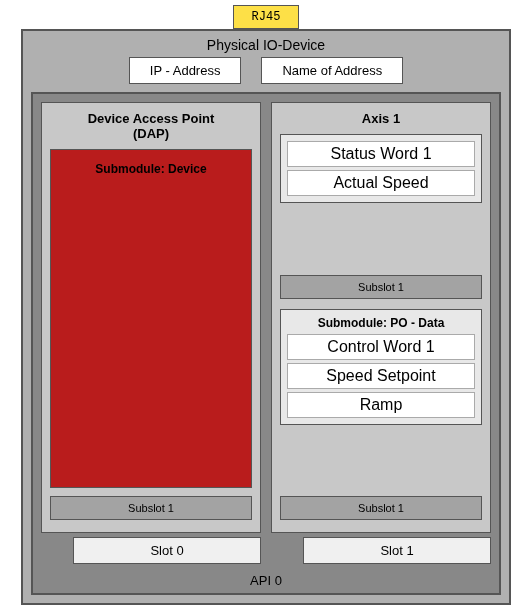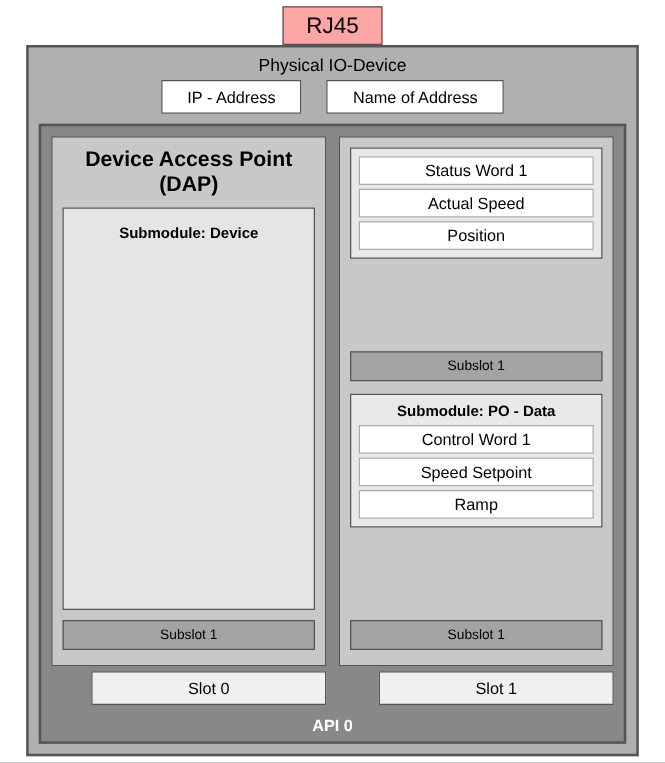--- a/index.html
+++ b/index.html
@@ -24,23 +24,24 @@
     
     .rj45-container {
       display: flex;
       justify-content: center;
       margin-bottom: 0px;
       position: relative;
       z-index: 10;
     }
     .rj45-box {
       border: 1.5px solid #555;
-      background: #fca5a5;
+      background: #fde047;
       padding: 4px 18px;
-      font-size: 18px;
+      font-size: 12px;
+      font-family: Liberation Mono, monospace;
     }
     
     .physical-device {
       width: 490px;
       border: 2px solid #555;
       background: #b0b0b0;
       position: relative;
       flex: 1;
       display: flex;
       flex-direction: column;
@@ -90,21 +91,21 @@
       flex: 1;
       background: #c8c8c8;
       border: 1.5px solid #555;
       display: flex;
       flex-direction: column;
       padding: 8px;
       position: relative;
     }
     .slot-panel-title {
       text-align: center;
-      font-size: 17px;
+      font-size: 13px;
       font-weight: bold;
       margin-bottom: 8px;
     }
     
     .submodule {
       background: #e8e8e8;
       border: 1.5px solid #555;
       margin-bottom: 8px;
       padding: 6px;
     }
@@ -112,21 +113,21 @@
       font-weight: bold;
       font-size: 12px;
       text-align: center;
       margin-bottom: 4px;
     }
     .submodule-item {
       background: #fff;
       border: 1px solid #aaa;
       text-align: center;
       padding: 3px 0;
-      font-size: 13px;
+      font-size: 16px;
       margin-bottom: 3px;
     }
     .submodule-item:last-child {
       margin-bottom: 0;
     }
     
     .subslot {
       background: #a3a3a3;
       border: 1.5px solid #555;
       text-align: center;
@@ -148,26 +149,26 @@
       text-align: center;
       padding: 5px 0;
       font-size: 13px;
       margin-left: 32px;
     }
     
     .api-label {
       text-align: center;
       font-size: 13px;
       padding: 5px 0;
-      color: #ffffff;
-      font-weight: bold;
+      color: #000000;
+      font-weight: normal;
     }
     
     .submodule-device {
-      background: #e5e5e5;
+      background: #b91c1c;
       border: 1.5px solid #555;
       margin-bottom: 8px;
       padding: 12px 6px 40px 6px;
       flex: 1;
     }
     .left-slot {
       display: flex;
       flex-direction: column;
     }
     .right-slot {
@@ -198,25 +199,25 @@
 
         <div class="slot-panel left-slot">
           <div class="slot-panel-title">Device Access Point<br>(DAP)</div>
           <div class="submodule-device">
             <div class="submodule-title">Submodule: Device</div>
           </div>
           <div class="subslot">Subslot 1</div>
         </div>
 
         <div class="slot-panel right-slot">
+          <div class="slot-panel-title">Axis 1</div>
 
           <div class="submodule">
             <div class="submodule-item">Status Word 1</div>
             <div class="submodule-item">Actual Speed</div>
-            <div class="submodule-item">Position</div>
           </div>
           <div class="subslot">Subslot 1</div>
 
           <div class="submodule" style="margin-top:6px;">
             <div class="submodule-title">Submodule: PO - Data</div>
             <div class="submodule-item">Control Word 1</div>
             <div class="submodule-item">Speed Setpoint</div>
             <div class="submodule-item">Ramp</div>
           </div>
           <div class="subslot">Subslot 1</div>

